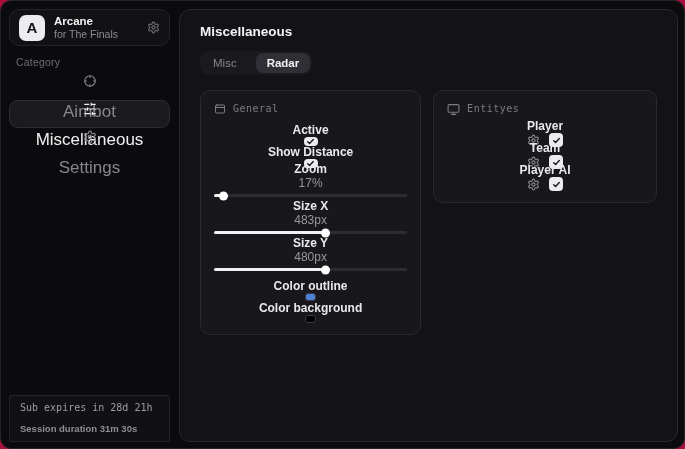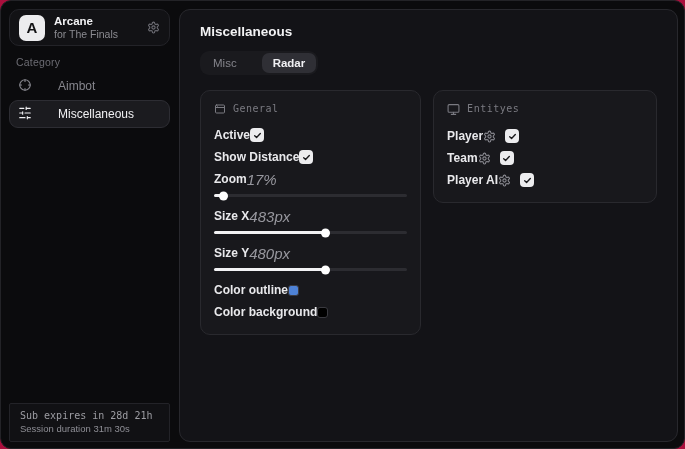--- a/index.html
+++ b/index.html
@@ -31,49 +31,49 @@
   .brand-text { flex:1; line-height:1.15; }
   .brand-title { font-size:11.5px; font-weight:bold; color:#f2f2f4; }
   .brand-sub { font-size:10.5px; color:#8b8b91; }
   .brand-gear { color:#6f6f76; display:flex; }
   .category-label {
     position:absolute; left:15px; top:55px;
     font-size:10.5px; color:#6c6c73; letter-spacing:.2px;
   }
   .nav { position:absolute; left:8px; top:71px; width:161px; }
   .nav-item {
-    height:28px; display:flex; align-items:center; gap:26px;
+    height:28px; display:flex; align-items:center; gap:9px;
     padding:0 8px; border-radius:9px; border:1px solid transparent;
-    color:#86868d; font-size:12px; cursor:pointer;
+    color:#86868d; font-size:17px; cursor:pointer;flex-direction:column;
   }
   .nav-item.active {
     background:#1b1b1f; border-color:#2d2d33; color:#f0f0f3;
   }
   .nav-item .ic { flex:none; }
   .footer-card {
     position:absolute; left:8px; bottom:6px; width:161px;
     background:#111114; border:1px solid #232328; border-radius:2px;
     padding:6px 10px 7px;
   }
   .footer-line1 {
     font-family:"DejaVu Sans Mono", monospace;
     font-size:10px; color:#9d9da3; white-space:nowrap;
   }
-  .footer-line2 { font-size:9.5px; font-weight:normal; color:#8e8e95; margin-top:2px; }
+  .footer-line2 { font-size:9.5px; font-weight:bold; color:#8e8e95; margin-top:10px; }
 
   
   .main {
     position:absolute; left:178px; top:8px; width:499px; height:433px;
     background:#131317; border:1px solid #28282d; border-radius:11px;
     padding:14px 20px;
   }
   .page-title { font-size:13.5px; font-weight:bold; color:#f3f3f5; }
   .tabs {
     display:inline-flex; margin-top:12px; background:#1a1a1e;
-    border-radius:9px; padding:2px; gap:14px;
+    border-radius:9px; padding:2px; gap:8px;
   }
   .tab {
     font-size:11.5px; padding:4px 11px; border-radius:7px;
     color:#84848b; cursor:pointer; font-weight:500;
   }
   .tab.active { background:#2f2f35; color:#f0f0f3; font-weight:600; }
 
   .panels { display:flex; gap:12px; margin-top:15px; align-items:flex-start; }
   .panel {
     background:#18181c; border:1px solid #29292e; border-radius:10px;
@@ -82,24 +82,24 @@
   .panel-general { width:236px; }
   .panel-entities { width:239px; }
   .panel-header {
     display:flex; gap:7px;
     font-family:"DejaVu Sans Mono", monospace;
     font-size:10px; color:#7a7a81; letter-spacing:.5px;
     margin:3px 0 7px;
   }
   .panel-header .ic { color:#7a7a81; }
   .row {
-    height:22px; display:flex; align-items:center; justify-content:flex-start;
+    height:22px; display:flex; align-items:center; justify-content:flex-end;flex-direction:column;
   }
   .row-label { font-size:12px; font-weight:600; color:#e9e9ec; }
-  .row-value { font-size:15px; color:#97979e;font-style:italic; }
+  .row-value { font-size:12px; color:#97979e; }
   .row-right { display:flex; align-items:center; gap:9px; }
 
   .checkbox {
     width:14px; height:14px; border-radius:4px; background:#ececee;
     display:flex; align-items:center; justify-content:center; cursor:pointer;
     color:#17171a;
   }
   .slider {
     position:relative; height:3px; background:#2c2c31; border-radius:2px;
     margin:4px 0 8px; cursor:pointer;
@@ -191,20 +191,27 @@
             </svg></span>
         <span>Aimbot</span>
       </div>
       <div class="nav-item active">
         <span class="ic">
           <svg width="14" height="14">
               <use href="#i-sliders"></use>
             </svg></span>
         <span>Miscellaneous</span>
       </div>
+      <div class="nav-item">
+        <span class="ic">
+          <svg width="14" height="14">
+              <use href="#i-gear"></use>
+            </svg></span>
+        <span>Settings</span>
+      </div>
     </div>
 
     <div class="footer-card">
       <div class="footer-line1">Sub expires in 28d 21h</div>
       <div class="footer-line2">Session duration 31m 30s</div>
     </div>
   </div>
 
   <div class="main">
 

